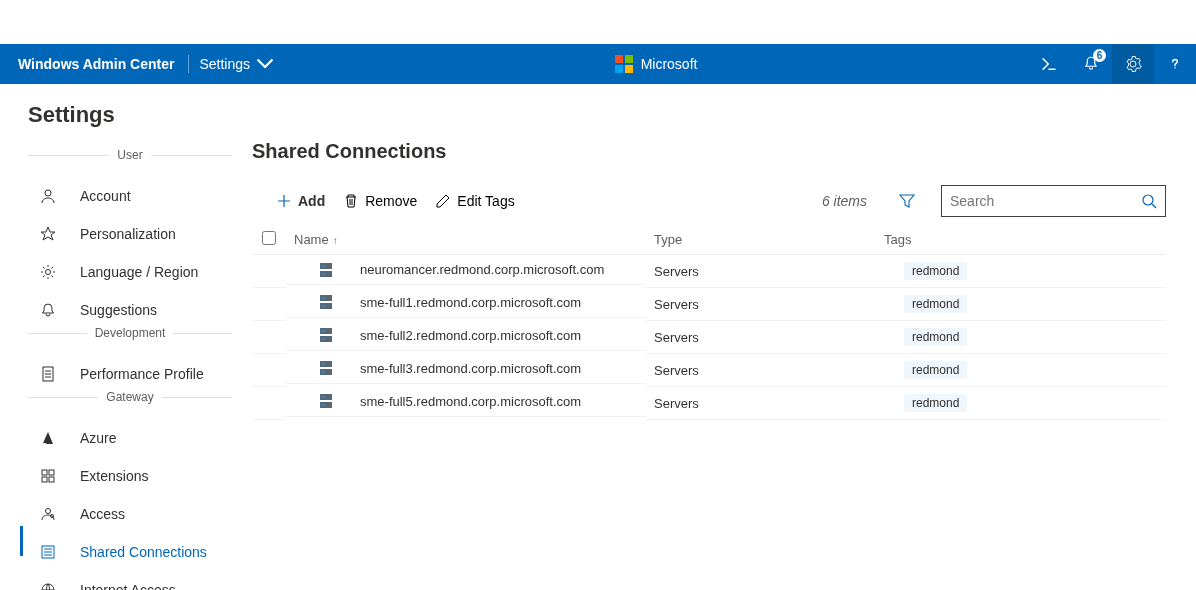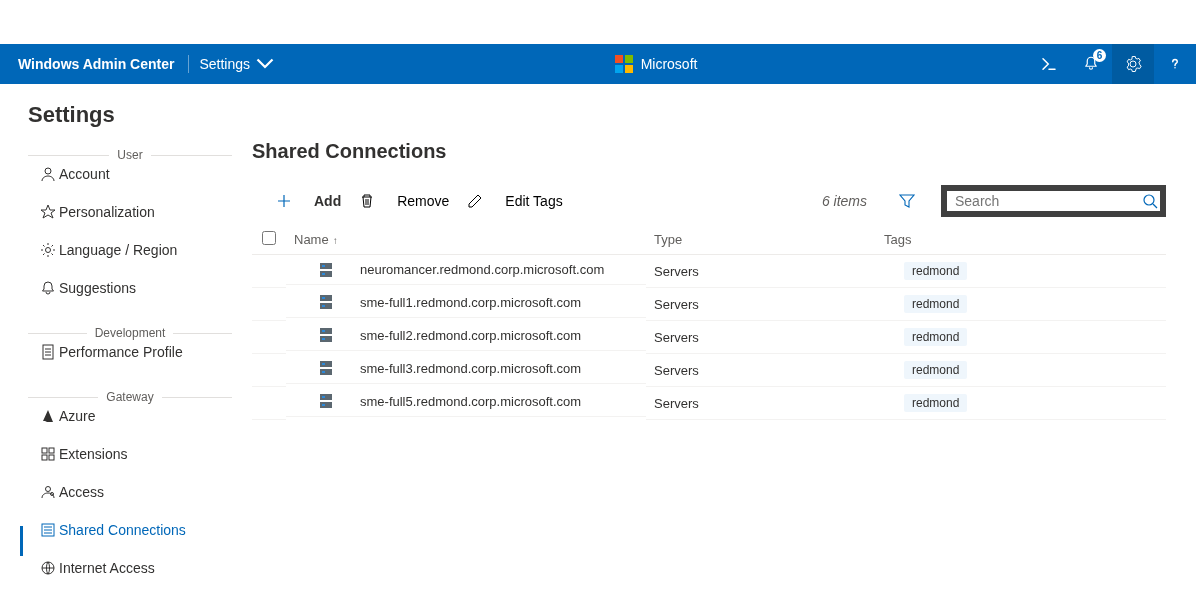--- a/index.html
+++ b/index.html
@@ -21,39 +21,39 @@
   .badge { position:absolute; top:5px; right:6px; background:#fff; color:#0067b8; font-size:10px; line-height:13px; min-width:13px; height:13px; border-radius:7px; text-align:center; font-weight:600; }
 
   
   .page-title { font-size:22px; font-weight:600; padding:18px 0 6px 28px; }
   .main { display:flex; }
 
   
   .sidenav { width:240px; padding-left:20px; padding-top:6px; }
   .group-label { display:flex; align-items:center; color:#605e5c; font-size:12px; margin:8px 0 4px; }
   .group-label::before,.group-label::after{ content:""; flex:1; height:1px; background:#e1dfdd; margin:0 8px; }
-  .nav-item { display:flex; align-items:flex-start; height:38px; gap:3px; padding-left:20px; cursor:pointer; font-size:14px; color:#323130; position:relative; }
+  .nav-item { display:flex; align-items:flex-end; height:38px; gap:24px; padding-left:20px; cursor:pointer; font-size:14px; color:#323130; position:relative; }
   .nav-item .ico { width:16px; height:16px; display:flex; align-items:center; justify-content:center; color:#323130; }
   .nav-item.selected { color:#0067b8; }
   .nav-item.selected .ico { color:#0067b8; }
   .nav-item.selected::before { content:""; position:absolute; left:0; top:4px; bottom:4px; width:3px; background:#0067b8; }
 
   
   .content { flex:1; padding:6px 30px 0 12px; }
   .content h2 { font-size:20px; font-weight:700; margin-bottom:22px; }
 
   .toolbar { display:flex; align-items:center; gap:18px; margin-bottom:8px; padding-left:24px; }
-  .tbtn { display:flex; align-items:flex-end; gap:22px; font-size:14px; cursor:pointer; }
+  .tbtn { display:flex; align-items:flex-end; gap:6px; font-size:14px; cursor:pointer; }
   .tbtn.primary { color:#323130; font-weight:600; }
   .tbtn.primary .ico { color:#0067b8; }
   .tbtn.disabled { color:#000000; }
   .toolbar .spacer { flex:1; }
   .item-count { color:#605e5c; font-style:italic; font-size:14px; margin-right:6px; }
   .filter-btn { width:32px; height:32px; display:flex; align-items:center; justify-content:center; cursor:pointer; color:#0067b8; }
-  .searchbox { width:225px; height:32px; border:6px solid #404040; display:flex; align-items:center; padding:0 8px; gap:6px; }
+  .searchbox { width:225px; height:32px; border:1px solid #404040; display:flex; align-items:center; padding:0 8px; gap:6px; }
   .searchbox input { border:none; outline:none; flex:1; font-size:14px; background:transparent; }
   .searchbox .ico { color:#0067b8; }
 
   
   table { width:100%; border-collapse:collapse; font-size:13px; }
   th { text-align:left; font-weight:400; color:#605e5c; padding:6px 8px; border-bottom:1px solid #edebe9; }
   th.check { width:34px; text-align:center; }
   td { padding:7px 8px; border-bottom:1px solid #f3f2f1; vertical-align:middle; }
   td.namecell { display:flex; align-items:center; gap:28px; padding-left:34px; }
   .server-ico { width:12px; height:14px; display:inline-block; background:linear-gradient(#5b6770,#5b6770) 0 0/100% 6px no-repeat,linear-gradient(#5b6770,#5b6770) 0 8px/100% 6px no-repeat; position:relative; }

